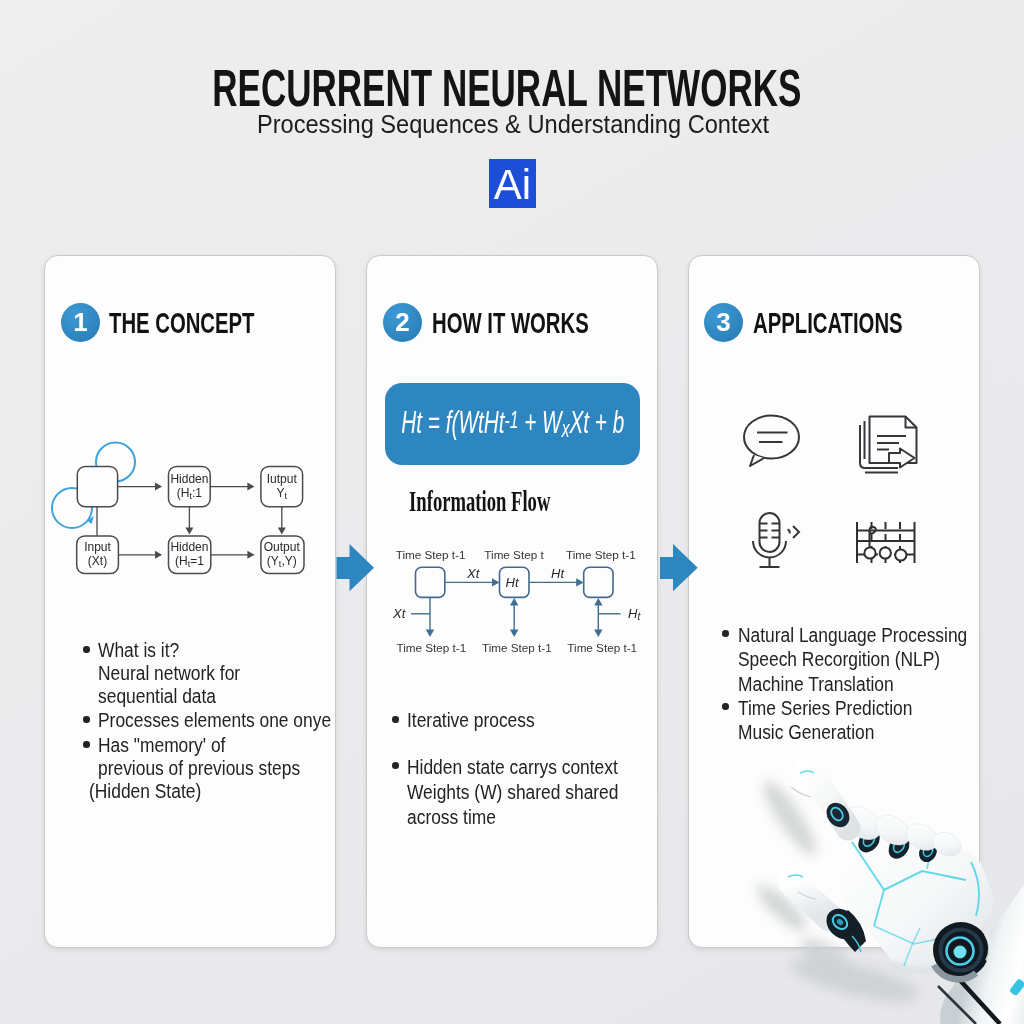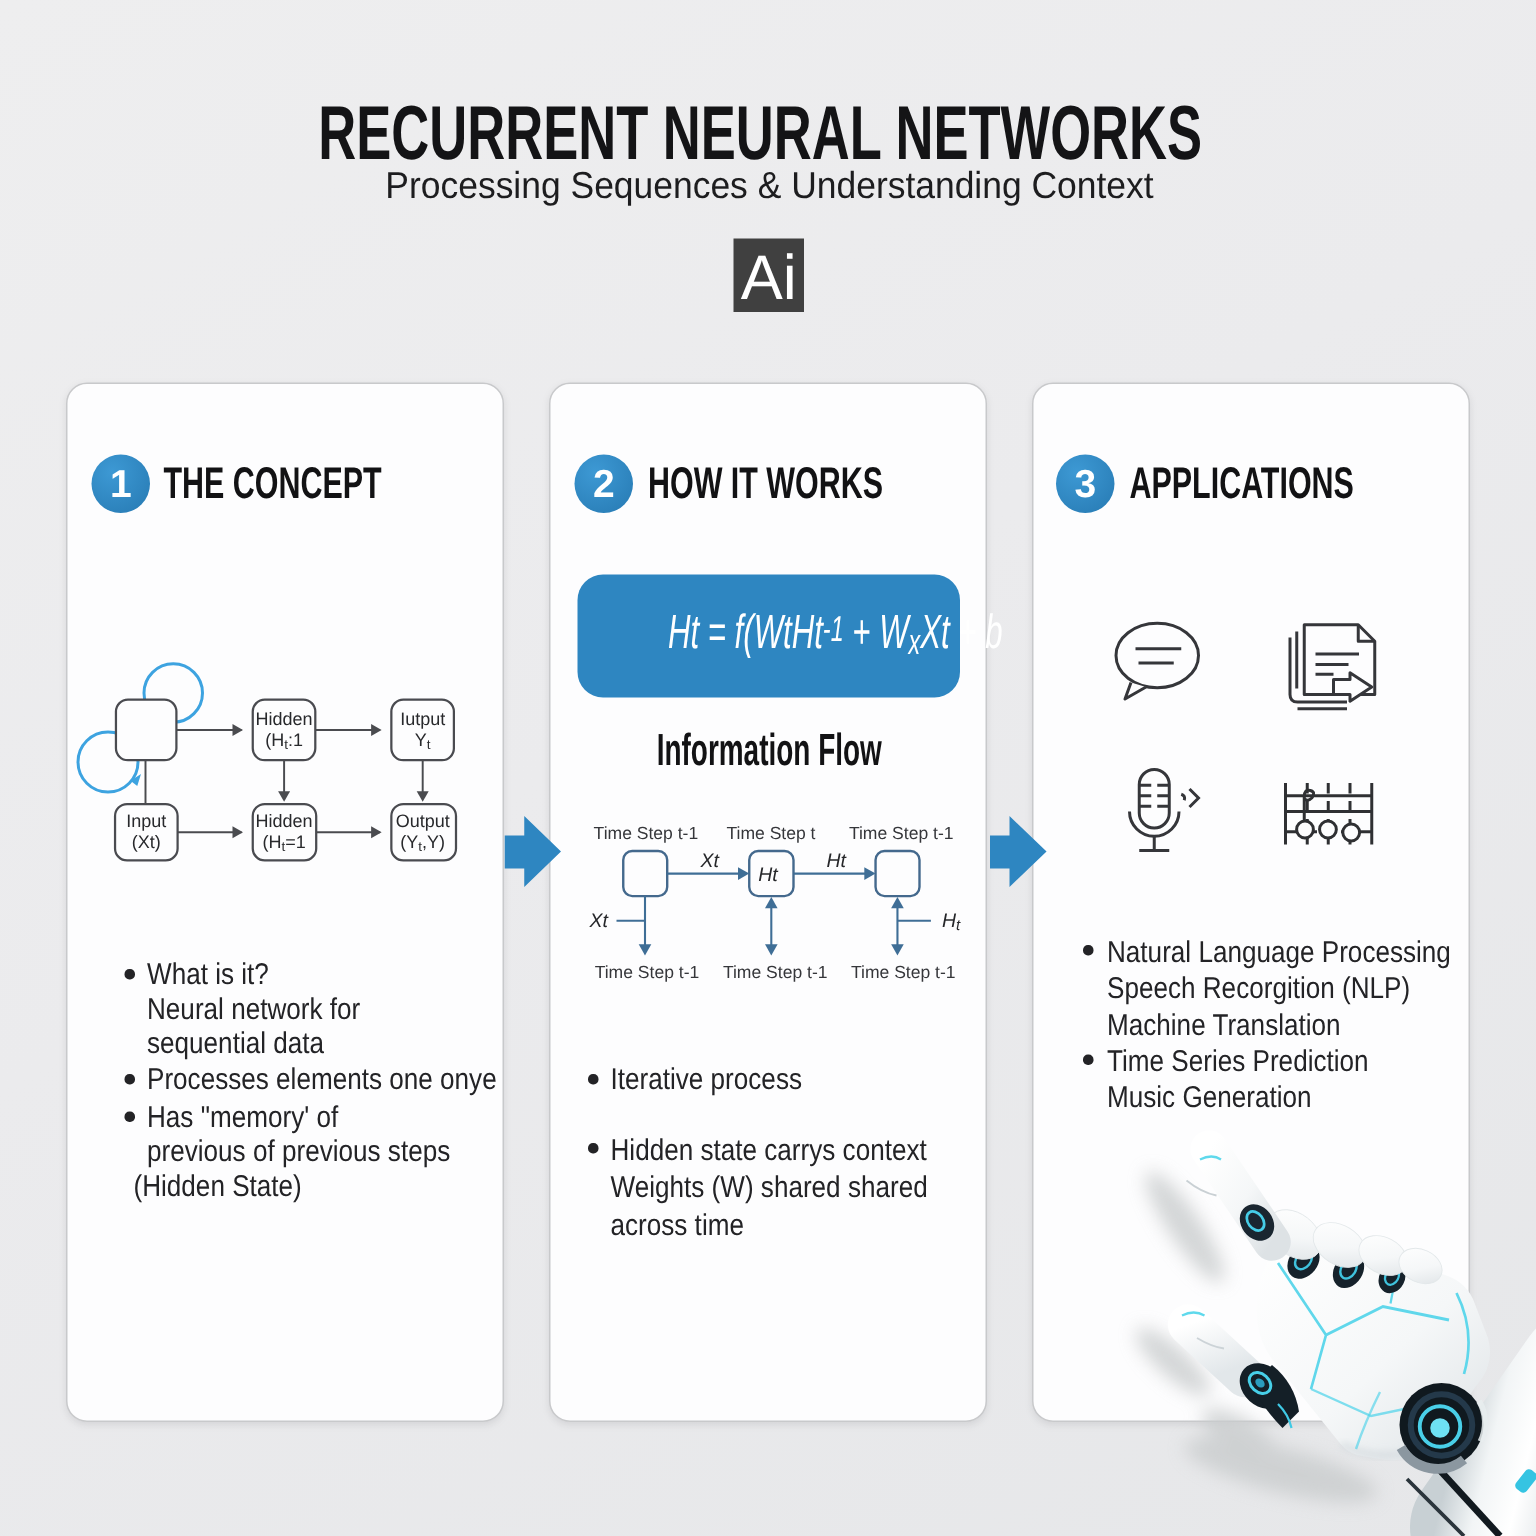--- a/index.html
+++ b/index.html
@@ -22,21 +22,21 @@
 <body>
 
 <div class="abs" style="top:63px;left:0;width:1014px;text-align:center;text-decoration:underline;">
   <span style="display:inline-block;font-weight:bold;font-size:51px;line-height:51px;color:#141416;
      transform:scaleX(0.687);transform-origin:center;white-space:nowrap;">RECURRENT NEURAL NETWORKS</span>
 </div>
 <div class="abs" style="top:110px;left:0;width:1026px;text-align:center;">
   <span style="display:inline-block;font-size:25px;color:#1d1d1f;
      transform:scaleX(0.945);transform-origin:center;white-space:nowrap;">Processing Sequences &amp; Understanding Context</span>
 </div>
-<div class="abs" style="left:489px;top:159px;width:47px;height:49px;background:#404040;
+<div class="abs" style="left:489px;top:159px;width:47px;height:49px;background:#1d4ed8;
      color:#fff;font-size:42px;text-align:center;line-height:51px;">Ai</div>
 
 <div class="card" style="left:44px;"></div>
 <div class="card" style="left:366px;"></div>
 <div class="card" style="left:688px;"></div>
 
 <div class="numc" style="left:61px;top:303px;">1</div>
 <div class="hd" style="left:109px;top:308px;">THE CONCEPT</div>
 <div class="numc" style="left:383px;top:303px;">2</div>
 <div class="hd" style="left:432px;top:308px;">HOW IT WORKS</div>
@@ -95,25 +95,25 @@
 
 <div class="dot" style="left:83px;top:646px;"></div>
 <div class="bl" style="left:98px;top:639px;">What is it?<br>Neural network for<br>sequential data</div>
 <div class="dot" style="left:83px;top:716px;"></div>
 <div class="bl" style="left:98px;top:709px;">Processes elements one onye</div>
 <div class="dot" style="left:83px;top:741px;"></div>
 <div class="bl" style="left:98px;top:734px;">Has "memory' of<br>previous of previous steps</div>
 <div class="bl" style="left:89px;top:780px;">(Hidden State)</div>
 
 <div class="abs" style="left:385px;top:383px;width:255px;height:82px;border-radius:17px;background:#2e86c1;"></div>
-<div class="abs" style="left:385px;top:383px;width:255px;height:80px;display:flex;align-items:center;justify-content:flex-start;">
+<div class="abs" style="left:385px;top:383px;width:255px;height:80px;display:flex;align-items:center;justify-content:center;">
   <span style="color:#fff;font-style:italic;font-size:32px;white-space:nowrap;transform:scaleX(0.649);transform-origin:center;">Ht = f(WtHt<span style="font-size:24px;vertical-align:5px;">-1</span> + W<span style="font-size:24px;vertical-align:-4px;">x</span>Xt + b</span>
 </div>
 
-<div class="abs" style="top:486px;left:366px;width:293px;text-align:center;">
+<div class="abs" style="top:486px;left:366px;width:293px;font-family:Liberation Serif, serif;">
   <span style="display:inline-block;font-weight:bold;font-size:30px;line-height:30px;color:#121214;transform:scaleX(0.621);transform-origin:center;white-space:nowrap;">Information Flow</span>
 </div>
 
 <svg class="abs" style="left:366px;top:540px;" width="290" height="125" viewBox="0 0 290 125">
   <g fill="#35363a" font-size="11.7px" text-anchor="middle">
     <text x="64.6" y="19">Time Step t-1</text>
     <text x="148" y="19">Time Step t</text>
     <text x="234.8" y="19">Time Step t-1</text>
     <text x="65.3" y="112">Time Step t-1</text>
     <text x="150.8" y="112">Time Step t-1</text>

